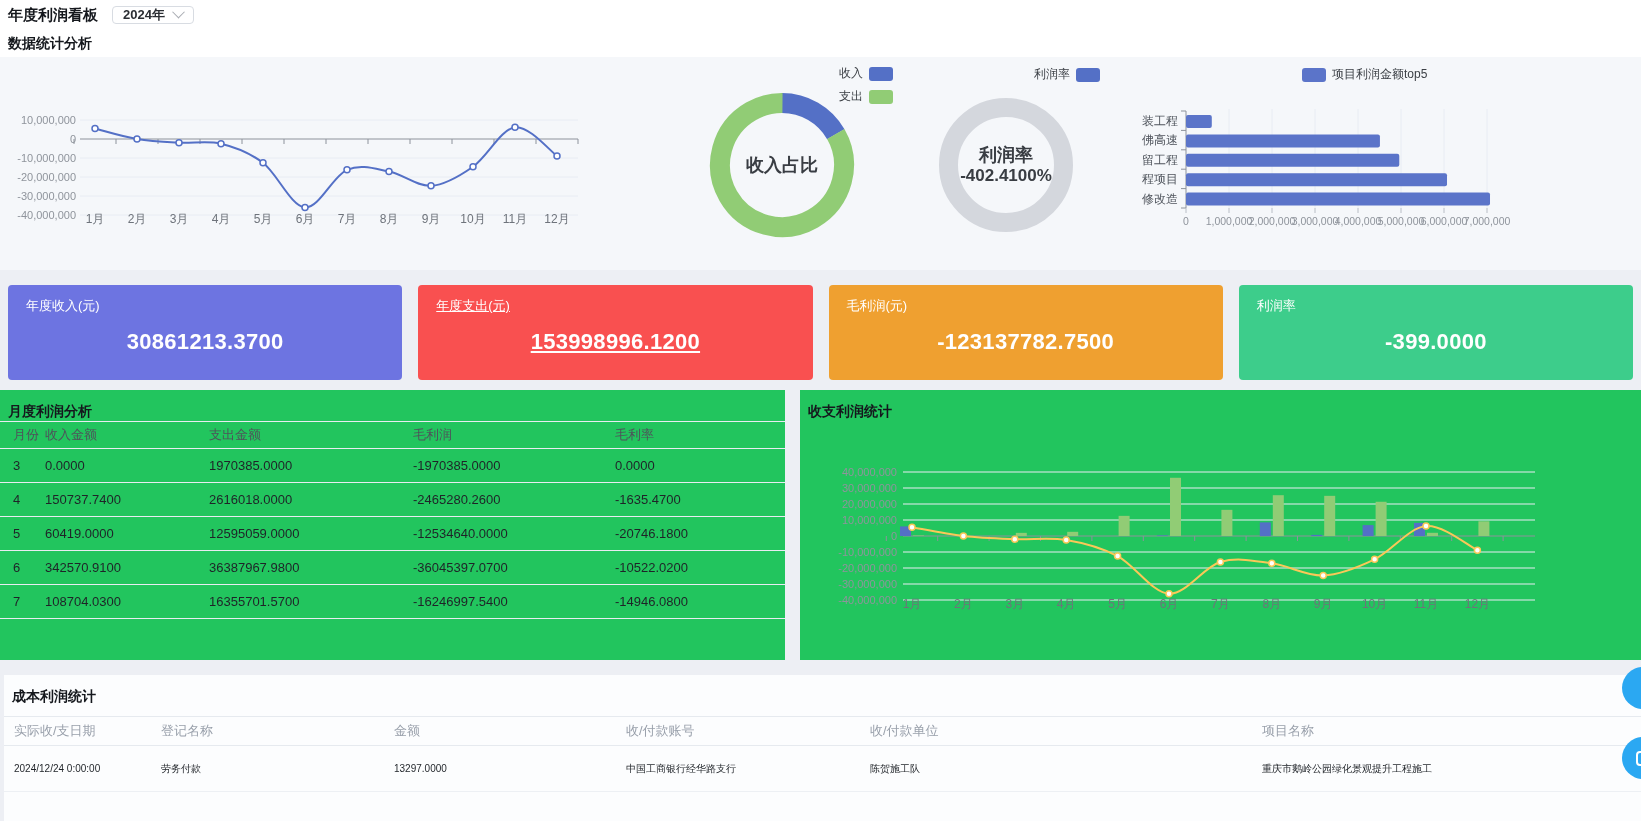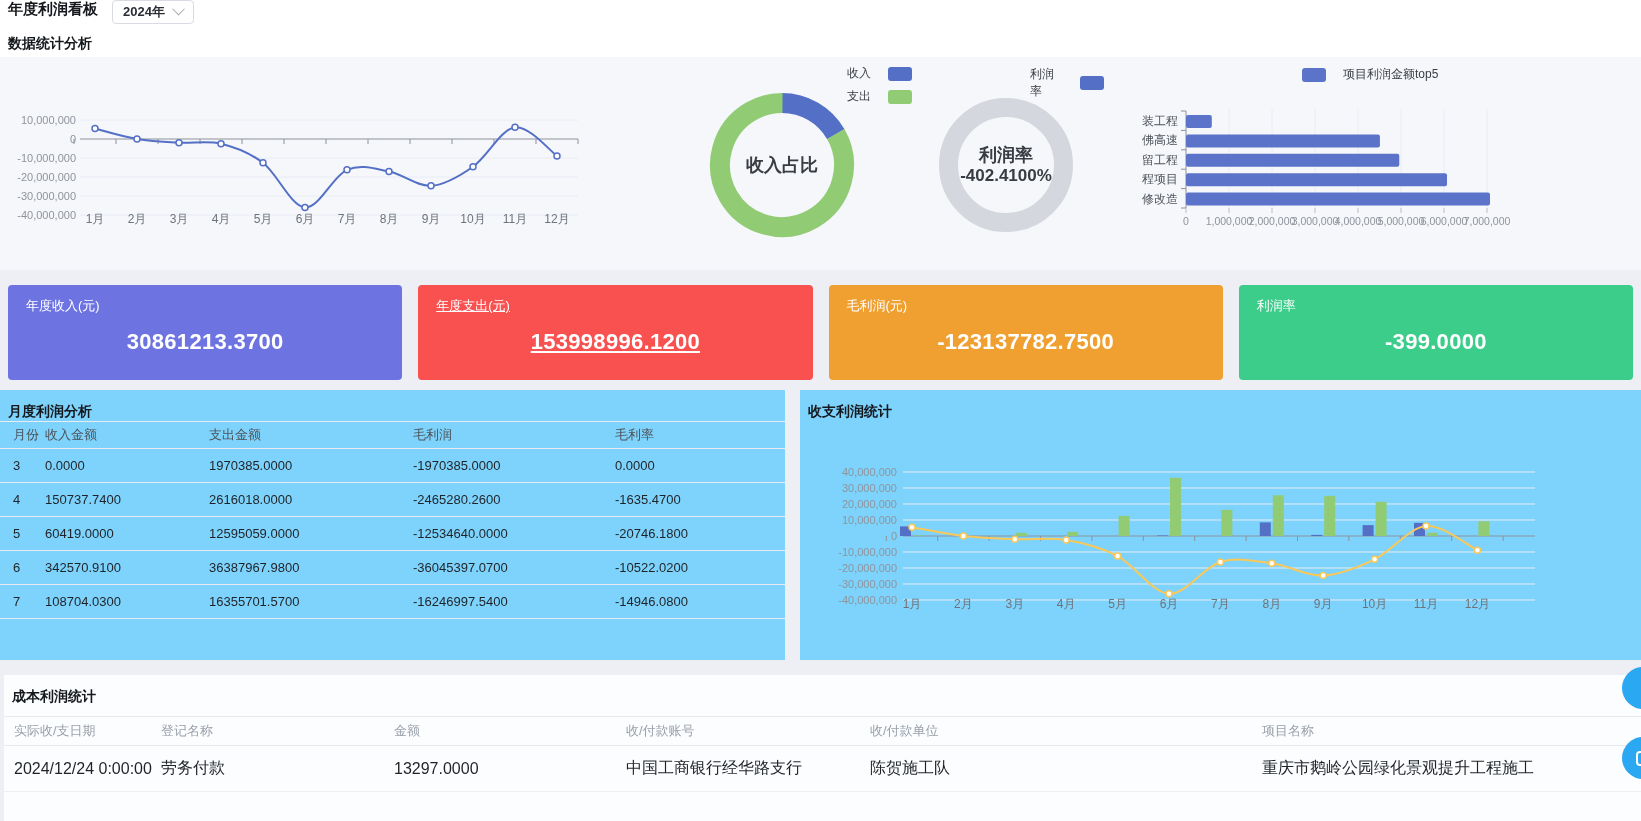--- a/index.html
+++ b/index.html
@@ -1,57 +1,57 @@
 <!DOCTYPE html>
 <html><head>
 <meta charset="utf-8">
 <style>
 *{margin:0;padding:0;box-sizing:border-box}
 html,body{width:1641px;height:821px;overflow:hidden}
 body{position:relative;background:#edeff4;font-family:"Liberation Sans","DejaVu Sans",sans-serif;color:#303133}
 svg{position:absolute;overflow:visible}
 svg text{font-family:"Liberation Sans","DejaVu Sans",sans-serif}
-.hdr{position:absolute;left:0;top:0;width:100%;height:30px;background:#fff;display:flex;align-items:flex-start;gap:14px;padding-left:8px;z-index:2}
+.hdr{position:absolute;left:0;top:0;width:100%;height:30px;background:#fff;display:flex;align-items:center;gap:14px;padding-left:8px;z-index:2}
 .hdr h1{font-size:15px;font-weight:bold;color:#15181d}
-.year-sel{height:24px;border:1px solid #d8dce2;border-radius:4px;background:#fff;display:flex;align-items:center;gap:9px;padding:0 10px;font-size:13px;font-weight:bold;color:#2b2e33;cursor:pointer}
+.year-sel{height:18px;border:1px solid #d8dce2;border-radius:4px;background:#fff;display:flex;align-items:center;gap:9px;padding:0 10px;font-size:13px;font-weight:bold;color:#2b2e33;cursor:pointer}
 .chev{display:inline-block;width:9px;height:9px;border-right:1.5px solid #a8abb2;border-bottom:1.5px solid #a8abb2;transform:rotate(45deg) translate(-1px,-1px);margin-top:-3px}
 .sec-bar{position:absolute;left:0;top:30px;width:100%;height:27px;background:#fff;display:flex;align-items:center;padding-left:8px}
 .sec-title{font-size:14px;font-weight:bold;color:#15181d}
 .charts-panel{position:absolute;left:0;top:57px;width:100%;height:213px;background:#f5f7fa}
 #c-line{left:0;top:0;width:600px;height:180px}
 #c-donut1{left:702px;top:28px;width:160px;height:160px}
 #c-donut2{left:932px;top:34px;width:148px;height:148px}
 #c-barh{left:1100px;top:50px;width:540px;height:160px}
 .legend{position:absolute;display:flex;flex-direction:column;gap:6px;font-size:12px;color:#3c4046}
-.lg-row{display:flex;align-items:center;gap:17px;justify-content:flex-end;cursor:pointer}
+.lg-row{display:flex;align-items:center;gap:6px;justify-content:center;cursor:pointer}
 .lg-sw{width:24px;height:14px;border-radius:3px;flex:0 0 auto}
 #lg-donut1{left:820px;top:8px;width:92px}
 #lg-donut2{left:1030px;top:9px;width:74px}
 #lg-barh{left:1302px;top:9px}
 .cards{position:absolute;left:0;top:270px;width:100%;height:120px;padding:15px 8px 0;display:grid;grid-template-columns:repeat(4,1fr);grid-gap:16px}
 .card{height:95px;border-radius:4px;color:#fff;padding:12px 18px;overflow:hidden}
 .card .lbl{font-size:13px}
 .card .val{text-align:center;font-size:22px;font-weight:bold;margin-top:14px;letter-spacing:.3px}
 .mid{position:absolute;left:0;top:390px;width:100%;height:270px;display:flex}
-.panel{background:#7dd3fc;padding-top:13px}
+.panel{background:#22c55e;padding-top:13px}
 .panel-l{width:785px}
 .mid-gap{width:15px}
 .panel-r{flex:1;position:relative}
 .panel-title{font-size:14px;font-weight:bold;color:#15181d;padding-left:8px}
 #c-combo{left:0;top:28px;width:841px;height:232px}
 .tbl{border-collapse:collapse;table-layout:fixed}
 .tbl th,.tbl td{text-align:left;white-space:nowrap;overflow:hidden;font-weight:normal}
 .monthly{width:785px;}
 .monthly th{height:27px;font-size:13px;color:#4e535a;border-top:1px solid #e8ecf2;border-bottom:1px solid #e8ecf2}
 .monthly td{height:34px;font-size:13px;color:#1f2328;border-bottom:1px solid #e8ecf2}
 .monthly th:first-child,.monthly td:first-child{padding-left:13px}
 .bottom{position:absolute;left:4px;top:675px;width:100%;height:146px;background:#fcfdfe;padding-top:13px}
 .cost{width:1641px;margin-top:10px}
 .cost th{height:29px;font-size:13px;color:#99a0ab;border-top:1px solid #e6eaef;border-bottom:1px solid #e6eaef}
-.cost td{height:46px;font-size:16px;color:#1f2328;border-bottom:1px solid #edf0f4}
+.cost td{height:46px;font-size:10px;color:#1f2328;border-bottom:1px solid #edf0f4}
 .cost th:first-child,.cost td:first-child{padding-left:10px}
 .fab{position:absolute;left:1622px;width:42px;height:42px;border-radius:50%;background:#2ba8f2;display:flex;align-items:center;justify-content:center;cursor:pointer;z-index:5}
 #fab1{top:667px}
 #fab2{top:737px}
 .fab-ic{width:15px;height:15px;border:2px solid #fff;border-radius:4px}
 </style>
 </head>
 <body>
 
 <div class="hdr">

